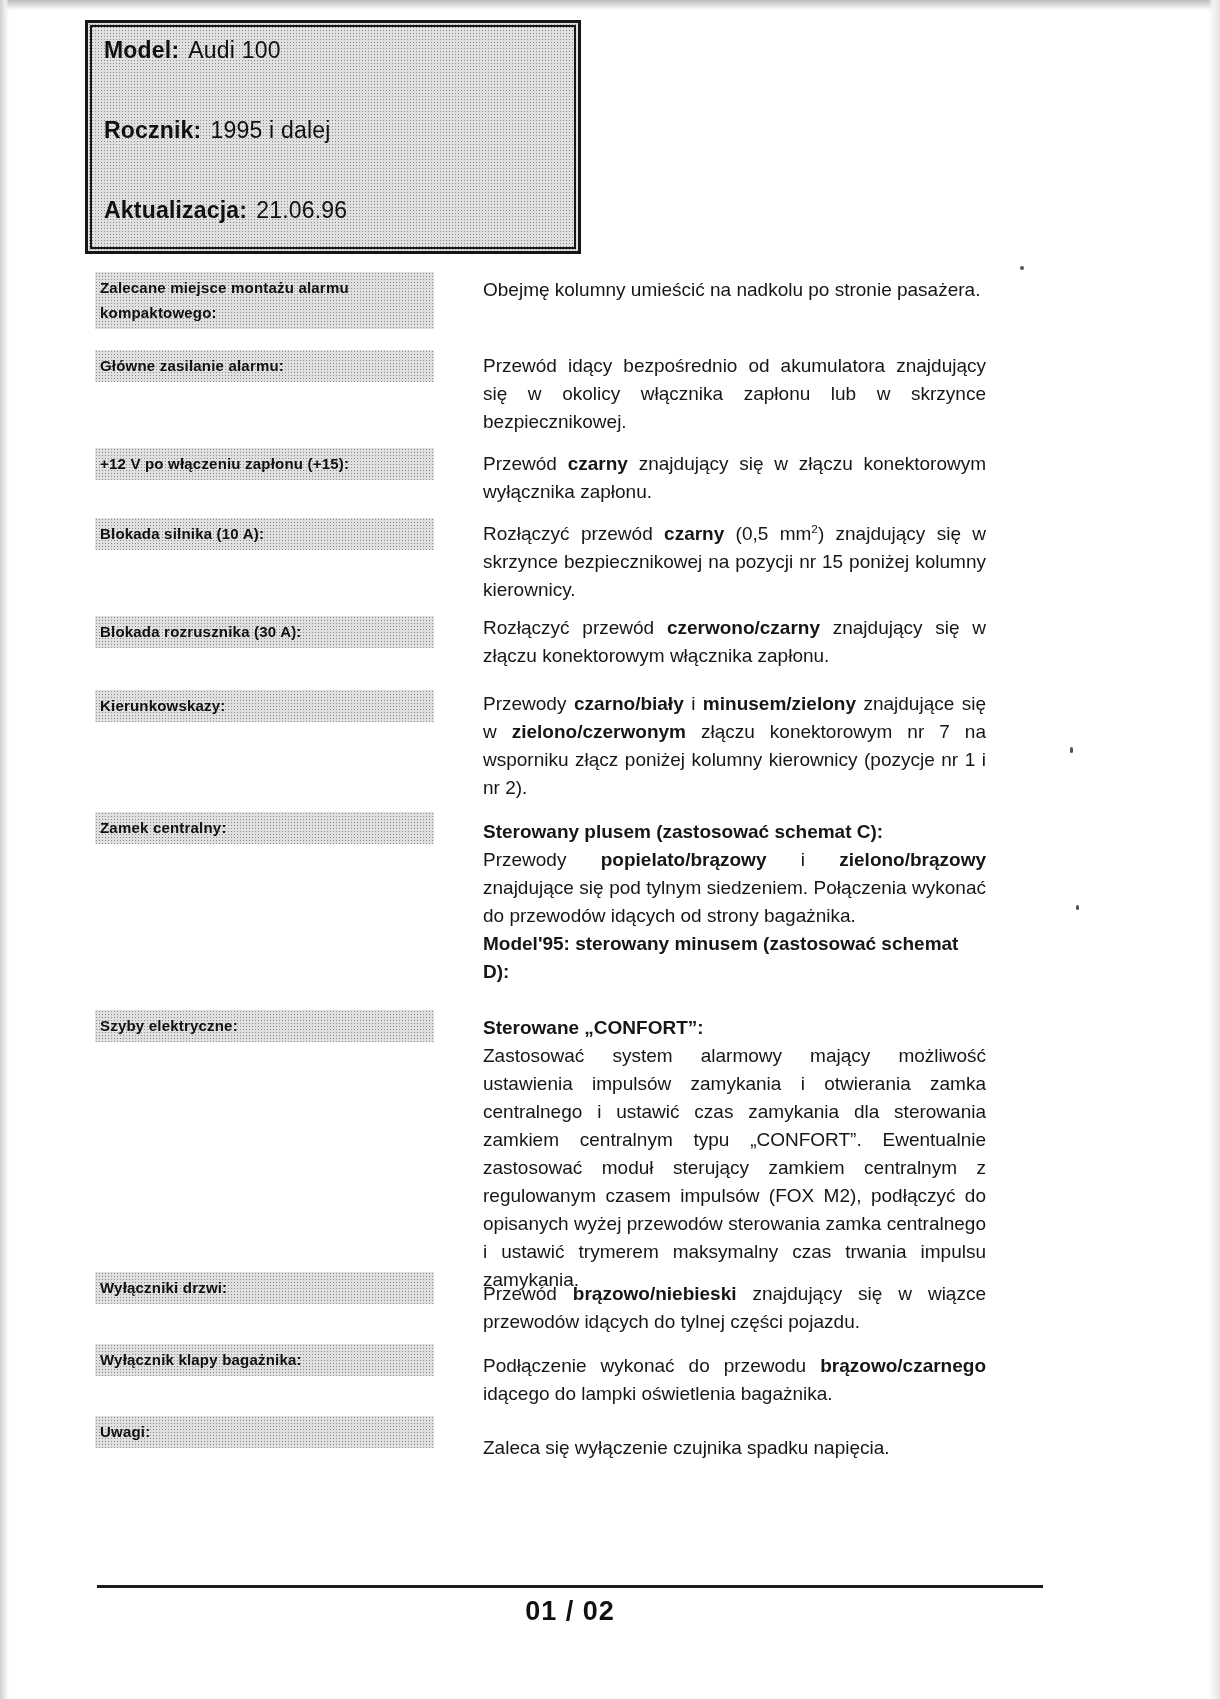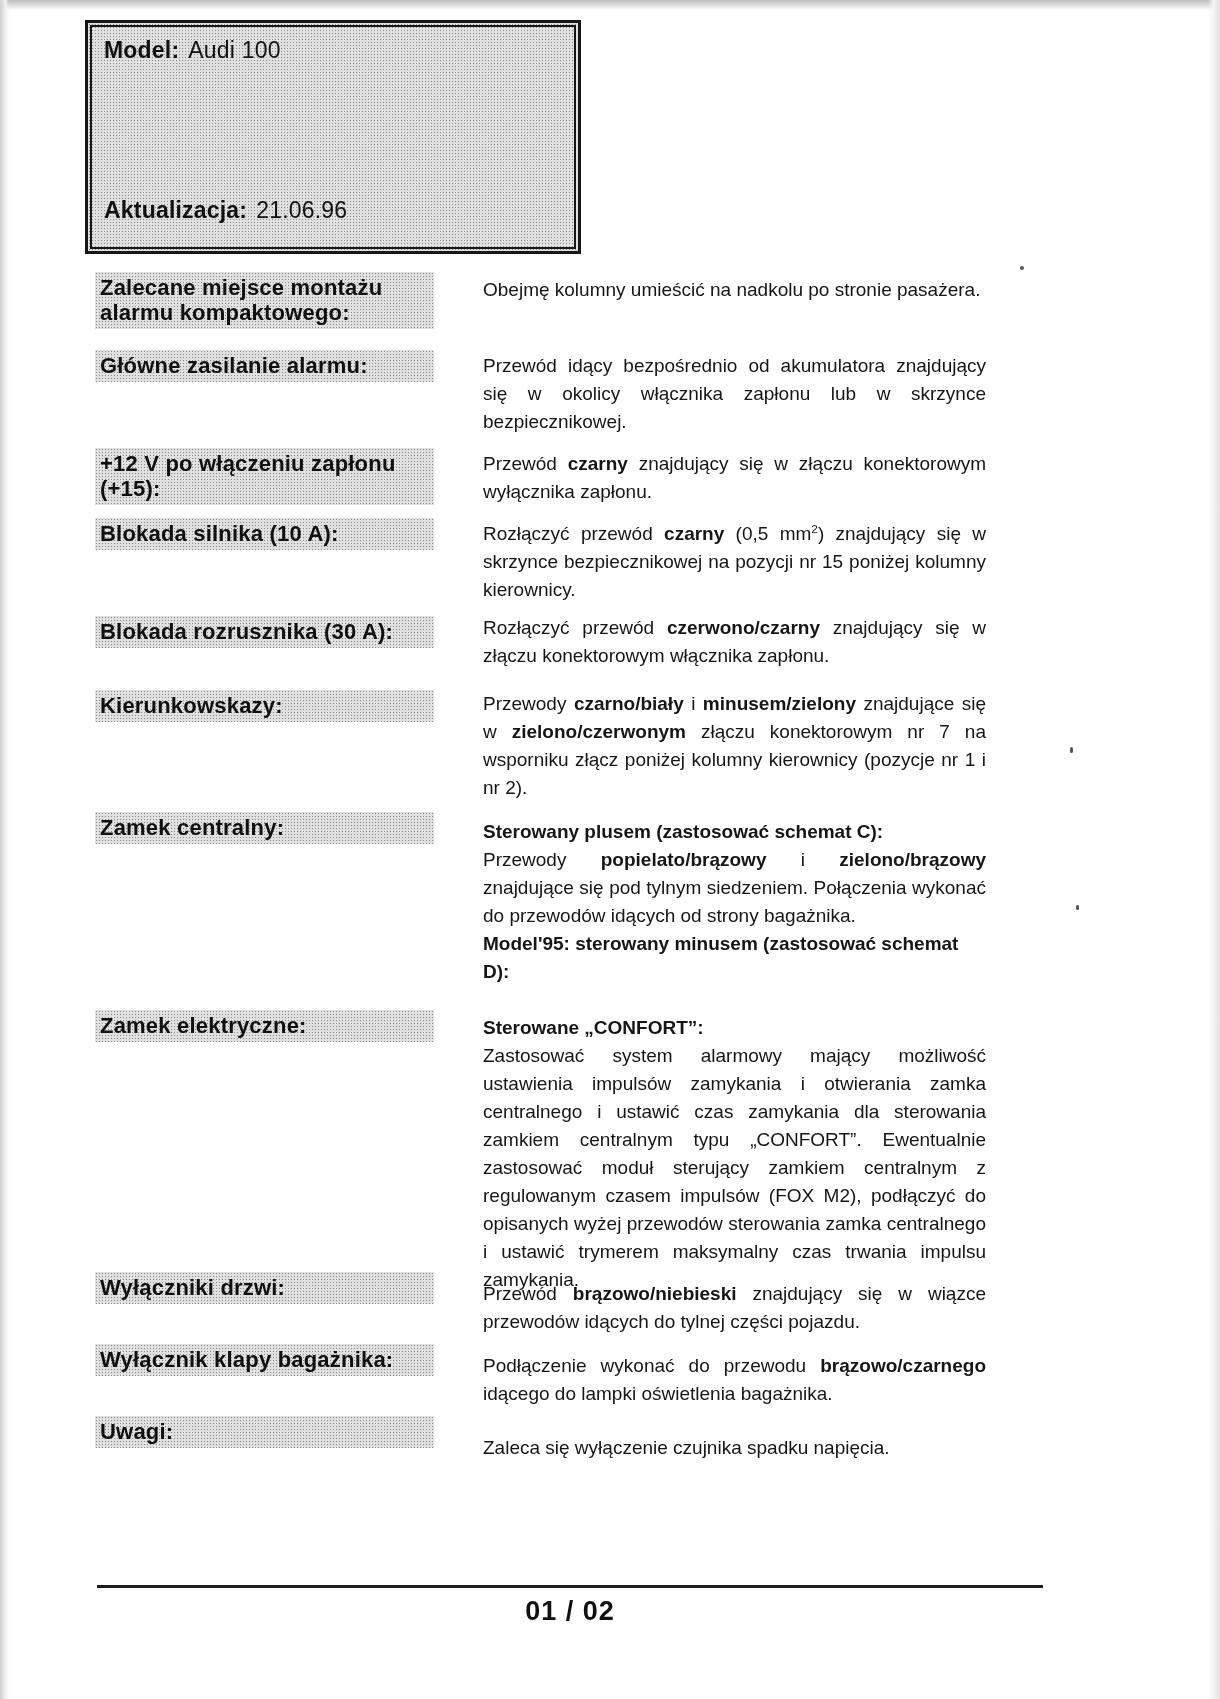--- a/index.html
+++ b/index.html
@@ -39,21 +39,21 @@
     font-size:23px;line-height:26px;letter-spacing:.2px;color:#111;
     white-space:nowrap;
   }
   .hfield .lab{font-weight:bold;}
   .hfield .val{font-weight:normal;margin-left:9px;}
 
   
   .label-bar{
     position:absolute;left:95px;width:330px;
     padding:3px 4px 4px 5px;
-    font-weight:bold;font-size:22px;line-height:25px;letter-spacing:.2px;color:#101010;
+    font-weight:bold;font-size:15px;line-height:25px;letter-spacing:.2px;color:#101010;
   }
   .text-block{
     position:absolute;left:483px;width:503px;
     font-size:19px;line-height:28px;color:#161616;
   }
   .text-block p{margin:0;}
   .text-block p.just{text-align:justify;text-align-last:left;}
   .text-block .b{font-weight:bold;}
   .text-block sup{font-size:.62em;line-height:0;vertical-align:super;}
 
@@ -74,20 +74,23 @@
 
 <div class="page">
 
   <div class="edge-top"></div>
   <div class="edge-left"></div>
   <div class="edge-right"></div>
 
   <div class="header-box halftone">
     <div class="hfield" style="top:14px">
       <span class="lab">Model:</span><span class="val">Audi 100</span>
+    </div>
+    <div class="hfield" style="top:94px">
+      <span class="lab">Rocznik:</span><span class="val">1995 i dalej</span>
     </div>
     <div class="hfield" style="top:174px">
       <span class="lab">Aktualizacja:</span><span class="val">21.06.96</span>
     </div>
   </div>
 
   <div>
       <div class="label-bar halftone" style="top: 272px;">Zalecane miejsce montażu alarmu kompaktowego:</div>
       <div class="text-block" style="top: 276px;">
         <p><span>Obejmę kolumny umieścić na nadkolu po stronie pasażera.</span></p>
@@ -111,21 +114,21 @@
       <div class="label-bar halftone" style="top: 690px;">Kierunkowskazy:</div>
       <div class="text-block" style="top: 690px;">
         <p class="just"><span>Przewody </span><span class="b">czarno/biały</span><span> i </span><span class="b">minusem/zielony</span><span> znajdujące się w </span><span class="b">zielono/czerwonym</span><span> złączu konektorowym nr 7 na wsporniku złącz poniżej kolumny kierownicy (pozycje nr 1 i nr 2).</span></p>
       </div>
       <div class="label-bar halftone" style="top: 812px;">Zamek centralny:</div>
       <div class="text-block" style="top: 818px;">
         <p><span class="b">Sterowany plusem (zastosować schemat C):</span></p>
         <p class="just"><span>Przewody </span><span class="b">popielato/brązowy</span><span> i </span><span class="b">zielono/brązowy</span><span> znajdujące się pod tylnym siedzeniem. Połączenia wykonać do przewodów idących od strony bagażnika.</span></p>
         <p><span class="b">Model'95: sterowany minusem (zastosować schemat D):</span></p>
       </div>
-      <div class="label-bar halftone" style="top: 1010px;">Zamek elektryczne:</div>
+      <div class="label-bar halftone" style="top: 1010px;">Szyby elektryczne:</div>
       <div class="text-block" style="top: 1014px;">
         <p><span class="b">Sterowane „CONFORT”:</span></p>
         <p class="just"><span>Zastosować system alarmowy mający możliwość ustawienia impulsów zamykania i otwierania zamka centralnego i ustawić czas zamykania dla sterowania zamkiem centralnym typu „CONFORT”. Ewentualnie zastosować moduł sterujący zamkiem centralnym z regulowanym czasem impulsów (FOX M2), podłączyć do opisanych wyżej przewodów sterowania zamka centralnego i ustawić trymerem maksymalny czas trwania impulsu zamykania.</span></p>
       </div>
       <div class="label-bar halftone" style="top: 1272px;">Wyłączniki drzwi:</div>
       <div class="text-block" style="top: 1280px;">
         <p class="just"><span>Przewód </span><span class="b">brązowo/niebieski</span><span> znajdujący się w wiązce przewodów idących do tylnej części pojazdu.</span></p>
       </div>
       <div class="label-bar halftone" style="top: 1344px;">Wyłącznik klapy bagażnika:</div>
       <div class="text-block" style="top: 1352px;">

